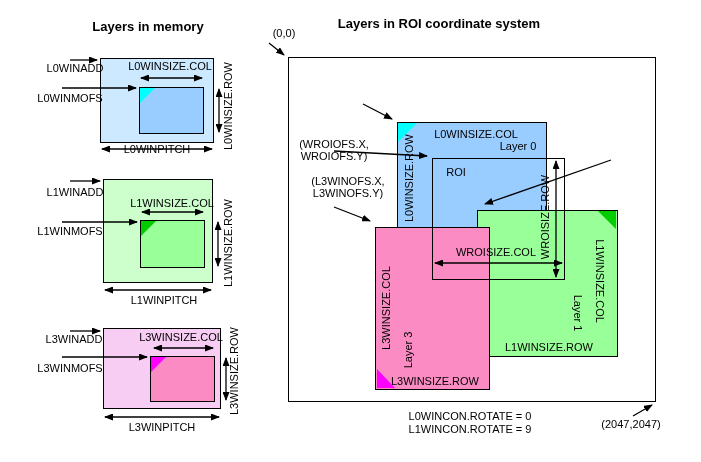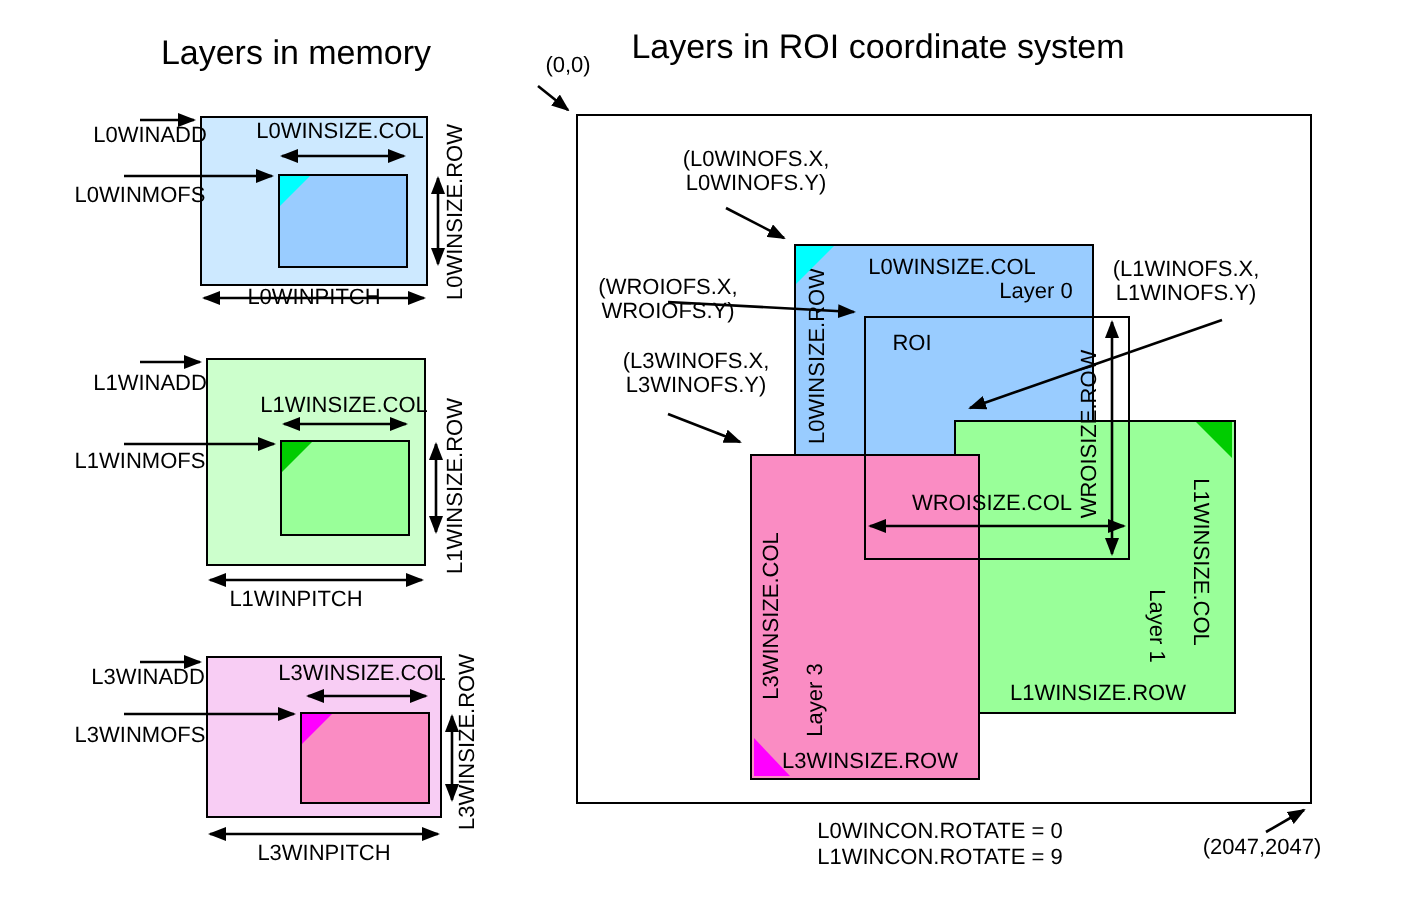--- a/index.html
+++ b/index.html
@@ -9,21 +9,21 @@
   }
   .rect { position:absolute; border:1.5px solid #000; box-sizing:border-box; }
   .lbl {
     position:absolute; font-size:11px; line-height:12px; color:#000;
     white-space:nowrap; text-align:center;
     transform:translate(-50%,-50%);
   }
   .lbl.r270 { transform:translate(-50%,-50%) rotate(-90deg); }
   .lbl.r90  { transform:translate(-50%,-50%) rotate(90deg); }
   .lbl.bold { font-weight:normal; }
-  .lbl.title { font-size:17px; font-weight:normal; }
+  .lbl.title { font-size:13px; font-weight:bold; }
   .fill-bluelight  { background:var(--blue-light); }
   .fill-blue       { background:var(--blue); }
   .fill-greenlight { background:var(--green-light); }
   .fill-green      { background:var(--green); }
   .fill-pinklight  { background:var(--pink-light); }
   .fill-pink       { background:var(--pink); }
   .fill-white      { background:#ffffff; }
   .noborderfill    { background:transparent; }
   #overlay { position:absolute; left:0; top:0; pointer-events:none; }
 </style>
@@ -42,42 +42,40 @@
   <div class="lbl" style="left:170px;top:66px">L0WINSIZE.COL</div>
   <div class="lbl r270" style="left:228px;top:106px">L0WINSIZE.ROW</div>
   <div class="lbl" style="left:157px;top:149px">L0WINPITCH</div>
 
   <div class="rect fill-greenlight" style="left:103px;top:179px;width:110px;height:104px"></div>
   <div class="rect fill-green" style="left:140px;top:220px;width:65px;height:48px"></div>
   <div class="lbl" style="left:75px;top:192px">L1WINADD</div>
   <div class="lbl" style="left:70px;top:231px">L1WINMOFS</div>
   <div class="lbl" style="left:172px;top:203px">L1WINSIZE.COL</div>
   <div class="lbl r270" style="left:228px;top:243px">L1WINSIZE.ROW</div>
-  <div class="lbl" style="left:148px;top:300px">L1WINPITCH</div>
+  <div class="lbl" style="left:164px;top:300px">L1WINPITCH</div>
 
   <div class="rect fill-pinklight" style="left:103px;top:328px;width:118px;height:81px"></div>
   <div class="rect fill-pink" style="left:150px;top:356px;width:65px;height:46px"></div>
   <div class="lbl" style="left:74px;top:339px">L3WINADD</div>
   <div class="lbl" style="left:70px;top:368px">L3WINMOFS</div>
   <div class="lbl" style="left:181px;top:337px">L3WINSIZE.COL</div>
   <div class="lbl r270" style="left:234px;top:371px">L3WINSIZE.ROW</div>
   <div class="lbl" style="left:162px;top:427px">L3WINPITCH</div>
 
   <div class="rect fill-white" style="left:288px;top:57px;width:368px;height:345px"></div>
   <div class="rect fill-blue" style="left:397px;top:122px;width:150px;height:163px"></div>
   <div class="rect fill-green" style="left:477px;top:210px;width:141px;height:147px"></div>
   <div class="rect fill-pink" style="left:375px;top:227px;width:115px;height:163px"></div>
   <div class="rect noborderfill" style="left:432px;top:158px;width:133px;height:122px"></div>
 
   <div class="lbl" style="left:284px;top:33px">(0,0)</div>
   <div class="lbl" style="left:631px;top:424px">(2047,2047)</div>
 
-  <div class="lbl" style="left:378px;top:86px"><span>(L0WINOFS.X,</span><br><span>L0WINOFS.Y)</span></div>
   <div class="lbl" style="left:334px;top:150px"><span>(WROIOFS.X,</span><br><span>WROIOFS.Y)</span></div>
-  <div class="lbl" style="left:593px;top:141px"><span>(L1WINOFS.X,</span><br><span>L1WINOFS.Y)</span></div>
   <div class="lbl" style="left:348px;top:187px"><span>(L3WINOFS.X,</span><br><span>L3WINOFS.Y)</span></div>
 
   <div class="lbl" style="left:476px;top:134px">L0WINSIZE.COL</div>
   <div class="lbl" style="left:518px;top:146px">Layer 0</div>
   <div class="lbl r270" style="left:409px;top:178px">L0WINSIZE.ROW</div>
   <div class="lbl bold" style="left:456px;top:172px">ROI</div>
 
   <div class="lbl" style="left:496px;top:252px">WROISIZE.COL</div>
   <div class="lbl r270" style="left:545px;top:217px">WROISIZE.ROW</div>
 

